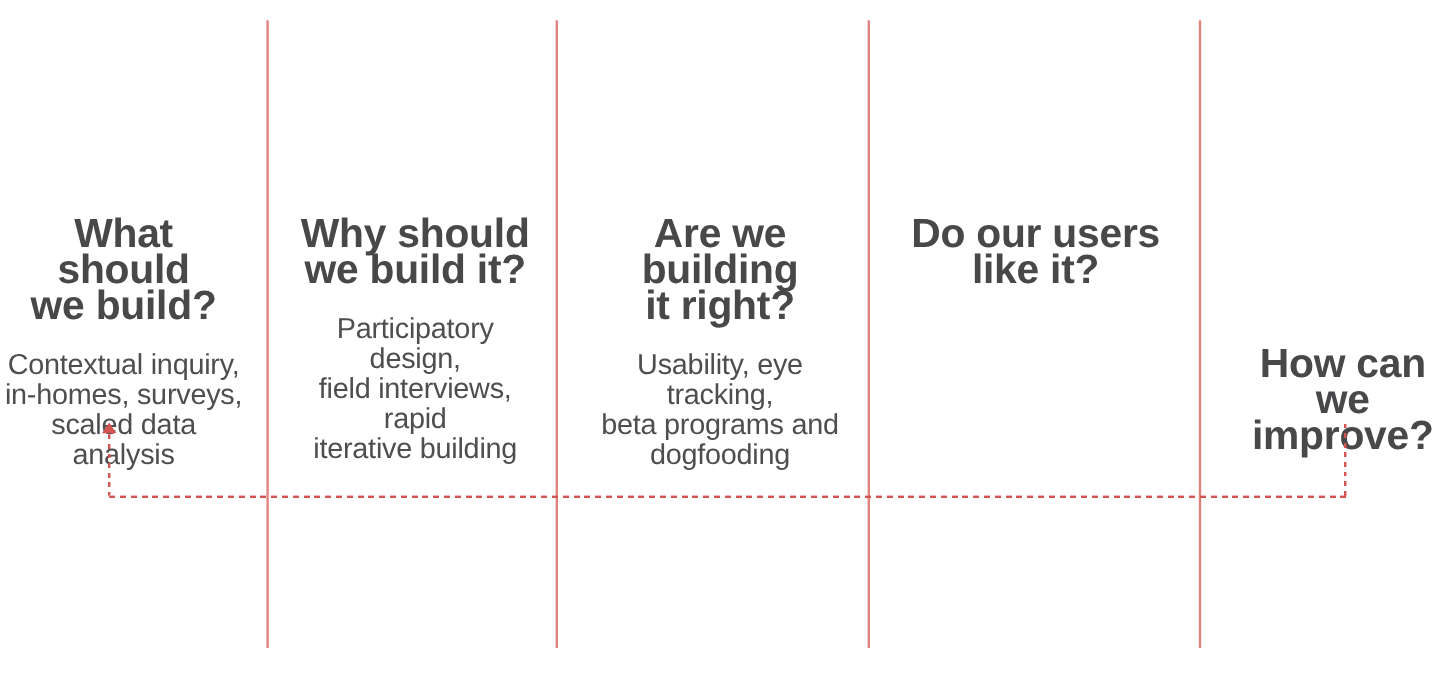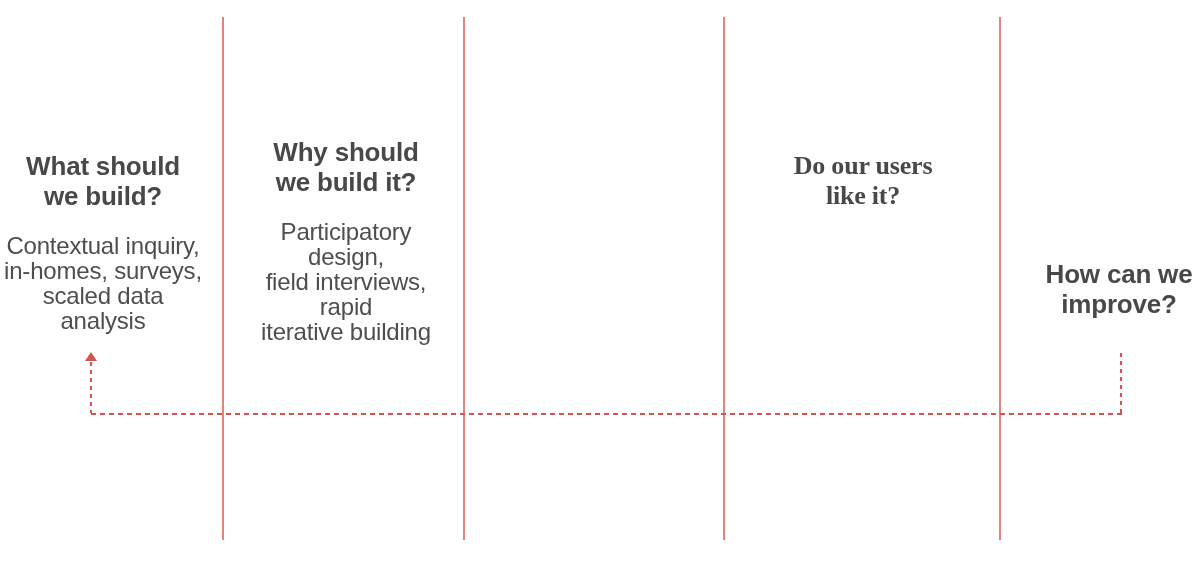--- a/index.html
+++ b/index.html
@@ -25,36 +25,37 @@
   }
   .divider.d1{left:222px;}
   .divider.d2{left:463px;}
   .divider.d3{left:723px;}
   .divider.d4{left:999px;}
   .column{
     position:absolute;
     text-align:center;
   }
   .column .heading{
-    font-size:26px;line-height:30px;font-weight:600;
+    font-size:34px;line-height:30px;font-weight:600;
     color:var(--heading-text);
     white-space:pre-line;
     letter-spacing:-0.2px;
+    margin-top:29px;
   }
   .column .methods{
     margin-top:22px;
     font-size:24px;line-height:25px;font-weight:400;
     color:var(--body-text);
     white-space:pre-line;
     letter-spacing:-0.2px;
   }
   .col1{left:3px;   top:151px; width:200px;}
-  .col2{left:241px; top:137px; width:210px;}
+  .col2{left:241px; top:151px; width:210px;}
   .col3{left:490px; top:151px; width:220px;}
-  .col4{left:748px; top:151px; width:230px;font-family:Liberation Serif, serif;}
+  .col4{left:748px; top:151px; width:230px;}
   .col5{left:1034px;top:259px; width:170px;}
   
   .arrow-seg{position:absolute;}
   .seg-down{
     left:1120px;top:353px;width:2px;height:61px;
     background:repeating-linear-gradient(180deg,var(--dash-line) 0 4px,transparent 4px 8px);
   }
   .seg-across{
     left:91px;top:413px;width:1031px;height:2px;
     background:repeating-linear-gradient(90deg,var(--dash-line) 0 5px,transparent 5px 9px);
@@ -90,20 +91,25 @@
 
   <div class="column col2">
     <div class="heading">Why should
 we build it?</div>
     <div class="methods">Participatory design,
 field interviews, rapid
 iterative building</div>
   </div>
 
   <div class="column col3">
+    <div class="heading">Are we building
+it right?</div>
+    <div class="methods">Usability, eye tracking,
+beta programs and
+dogfooding</div>
   </div>
 
   <div class="column col4">
     <div class="heading">Do our users
 like it?</div>
   </div>
 
   <div class="column col5">
     <div class="heading">How can we
 improve?</div>

